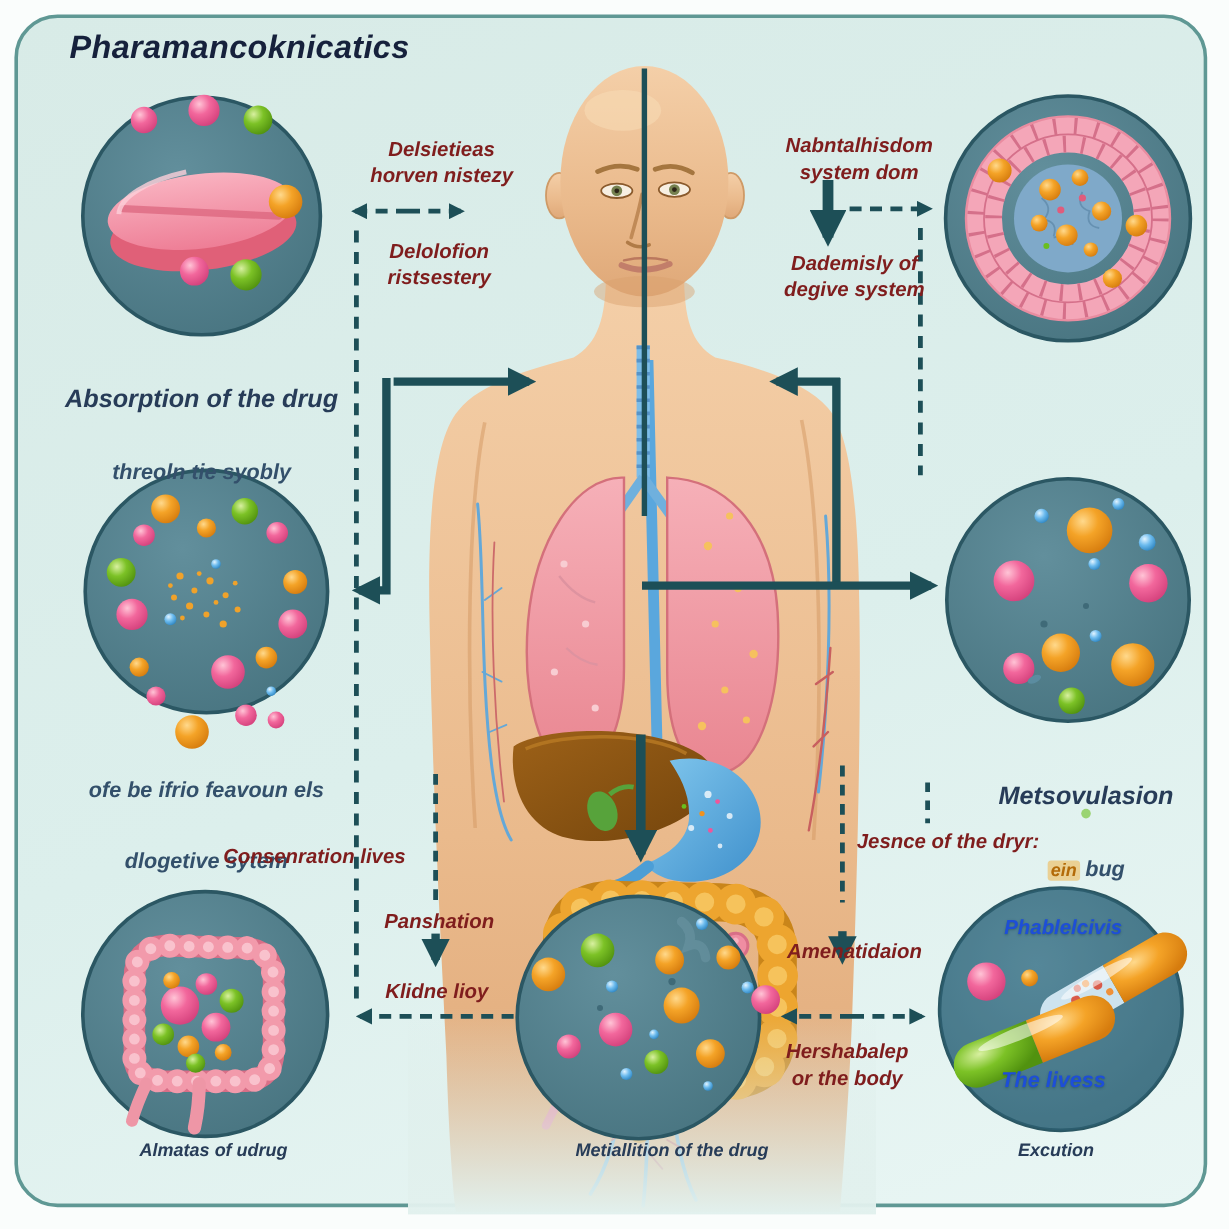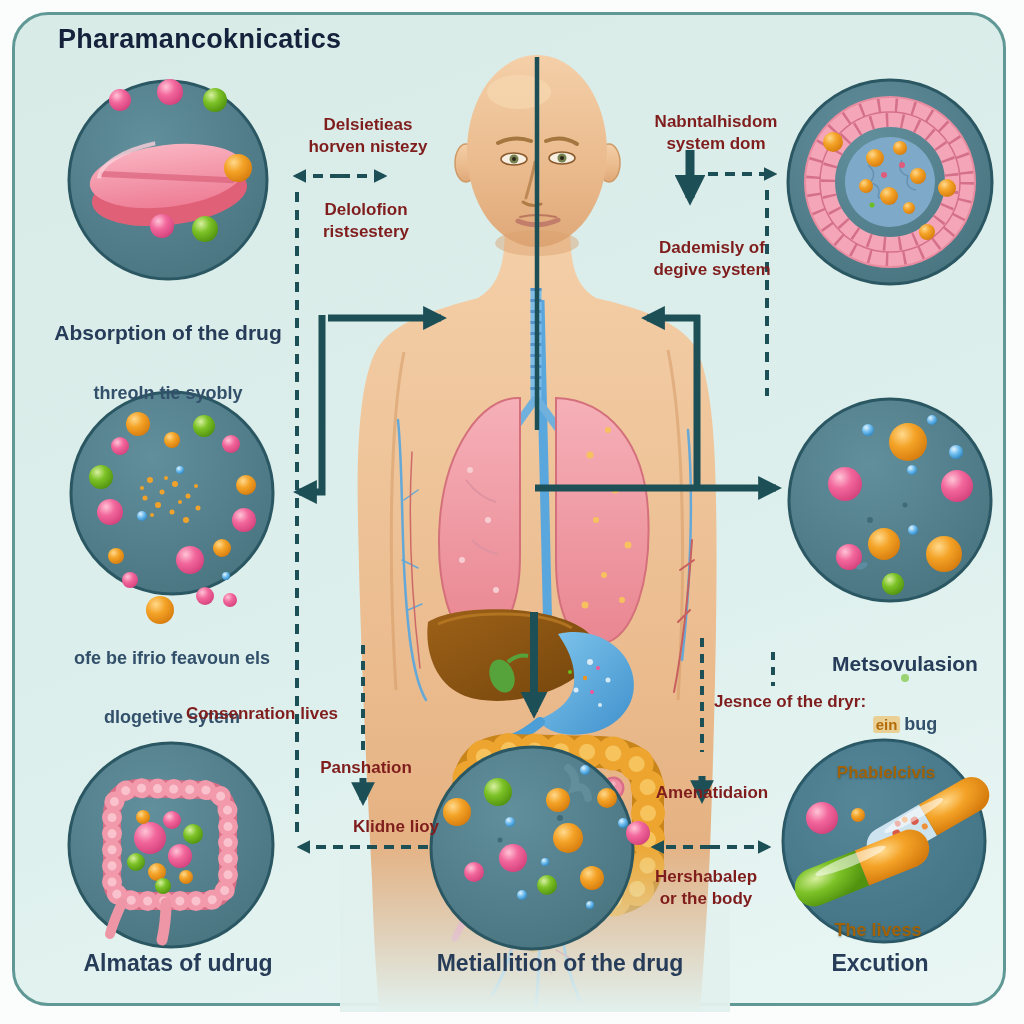--- a/index.html
+++ b/index.html
@@ -1,29 +1,29 @@
 <!DOCTYPE html>
 <html><head>
 <meta charset="utf-8">
 <style>
   html,body{margin:0;padding:0;}
   body{width:1024px;height:1024px;background:#fafdfc;font-family:"Liberation Sans",sans-serif;overflow:hidden;}
-  .stage{position:relative;width:1024px;height:832px;}
+  .stage{position:relative;width:1024px;height:832px;font-style:italic;}
   .card{position:absolute;left:12px;top:12px;width:994px;height:994px;box-sizing:border-box;
         border:3px solid #5f9894;border-radius:36px;
         background:linear-gradient(160deg,#d8ebe7 0%,#dcefec 55%,#e9f6f4 100%);}
   svg.art{position:absolute;left:0;top:0;width:1024px;height:1024px;}
   .title{position:absolute;left:58px;top:24px;font-size:27px;font-weight:700;color:#16213c;letter-spacing:.3px;}
   .lbl{position:absolute;transform:translateX(-50%);text-align:center;color:#273c58;line-height:1.18;white-space:pre-wrap;}
   .lbl .b{font-weight:700;font-size:21px;display:block;white-space:nowrap;}
   .lbl .s{font-weight:600;font-size:18px;display:block;color:#33506b;white-space:nowrap;}
-  .big{font-size:23px;font-weight:700;white-space:nowrap;}
+  .big{font-size:15px;font-weight:700;white-space:nowrap;}
   .ann{position:absolute;transform:translateX(-50%);text-align:center;color:#7f1d1d;font-weight:600;
        font-size:17px;line-height:1.3;white-space:nowrap;}
-  .wht{position:absolute;transform:translateX(-50%);color:#a16207;font-weight:600;font-size:17px;
+  .wht{position:absolute;transform:translateX(-50%);color:#1d4ed8;font-weight:600;font-size:17px;
        text-align:right;white-space:nowrap;text-shadow:0 1px 2px rgba(20,60,70,.45);}
   .ein{color:#b36a08;background:rgba(244,166,35,.45);border-radius:3px;padding:0 3px;margin-right:4px;font-size:15px;}
 </style>
 </head>
 <body>
 
 <div class="stage">
   <div class="card"></div>
 
   <svg class="art" viewBox="0 0 1024 1024">
@@ -440,21 +440,21 @@
       <div>horven nistezy</div>
   </div>
   <div class="ann" style="left:366px;top:199px;">
     <div>Delolofion</div>
       <div>ristsestery</div>
   </div>
   <div class="ann" style="left:716px;top:111px;">
     <div>Nabntalhisdom</div>
       <div>system dom</div>
   </div>
-  <div class="ann" style="left:712px;top:209px;margin-top:28px;">
+  <div class="ann" style="left:712px;top:209px;">
     <div>Dademisly of</div>
       <div>degive system</div>
   </div>
 
   <div class="lbl" style="left:168px;top:283px;">
     <span class="b">Absorption of the drug</span>
     <span class="s">threoln tie syobly</span>
   </div>
 
 
@@ -465,25 +465,25 @@
 
   <div class="lbl" style="left:905px;top:614px;">
     <span class="b">Metsovulasion</span>
     <span class="s"><span class="ein">ein</span><span>bug</span></span>
   </div>
 
   <div class="ann" style="left:262px;top:703px;">Consenration lives</div>
   <div class="ann" style="left:790px;top:691px;">Jesnce of the dryr:</div>
   <div class="ann" style="left:366px;top:757px;">Panshation</div>
   <div class="ann" style="left:712px;top:758px;margin-top:24px;">Amenatidaion</div>
-  <div class="ann" style="left:364px;top:816px;margin-left:32px;">Klidne lioy</div>
+  <div class="ann" style="left:364px;top:816px;">Klidne lioy</div>
   <div class="ann" style="left:706px;top:866px;">
     <div>Hershabalep</div>
       <div>or the body</div>
   </div>
 
   <div class="wht" style="left:886px;top:763px;">Phablelcivis</div>
-  <div class="wht" style="left:878px;top:890px;font-size:18px;margin-top:30px;">The livess</div>
+  <div class="wht" style="left:878px;top:890px;font-size:18px;">The livess</div>
 
   <div class="lbl big" style="left:178px;top:950px;">Almatas of udrug</div>
   <div class="lbl big" style="left:560px;top:950px;">Metiallition of the  drug</div>
   <div class="lbl big" style="left:880px;top:950px;">Excution</div>
 </div>
 
 </body></html>

